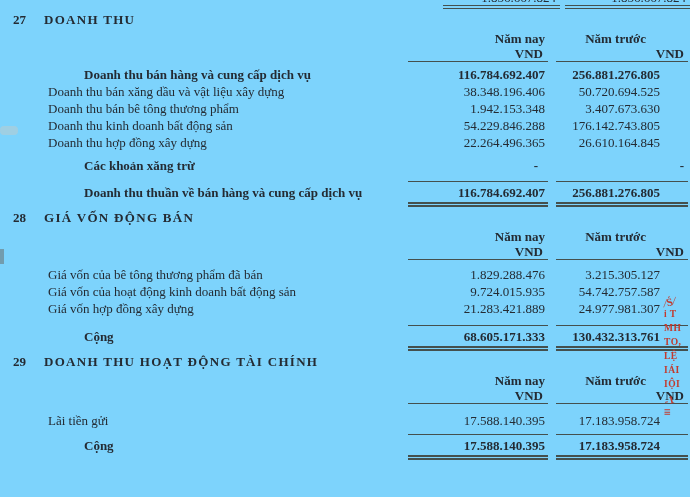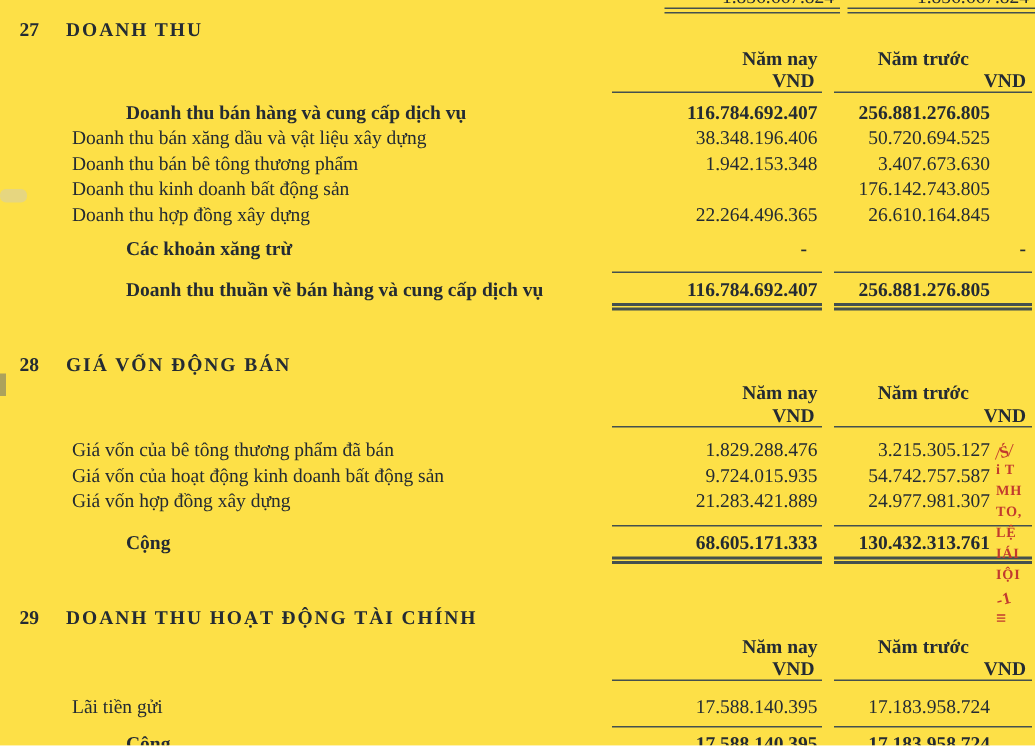--- a/index.html
+++ b/index.html
@@ -1,19 +1,19 @@
 <!DOCTYPE html>
 <html><head>
 <meta charset="utf-8">
 <style>
   html,body{margin:0;padding:0;background:#ffffff;}
   .page{
     position:relative;
     width:690px;height:497px;
-    background:#fde047;
+    background:#7dd3fc;
     font-family:"Liberation Serif","DejaVu Serif",serif;
     color:#242b33;
     font-size:13px;
     overflow:hidden;
     box-sizing:border-box;
     padding-right:2px;
   }
   
   .row{display:flex;align-items:baseline;line-height:17px;}
   .row .label{flex:1;padding-left:48px;}
@@ -45,21 +45,21 @@
   .partial .pc span{display:block;line-height:13px;margin-top:-9px;padding-right:4px;}
   .pc1{width:117px;margin-right:5px;}
   .pc2{width:125px;}
   
   .mt-hdr1{padding-top:12px;}
   .gap6{margin-top:6px;}
   .gap7{margin-top:7px;}
   .gap8{margin-top:8px;}
   .gap5{margin-top:5px;}
   .gap4{margin-top:4px;}
-  .gap15{margin-top:28px;align-items:center;}
+  .gap15{margin-top:3px;align-items:center;}
   
   .stamp{
     position:absolute;top:293px;right:0;width:26px;
     color:#c23a2e;font-weight:bold;font-size:9.5px;line-height:14px;
     text-align:left;letter-spacing:.5px;
   }
   .stamp .frag{display:block;white-space:nowrap;}
   .stamp .slant{transform:rotate(-14deg);font-size:11px;}
   .stamp .big{font-size:12px;}
   
@@ -109,20 +109,21 @@
     <div class="v1">38.348.196.406</div>
     <div class="v2 pad">50.720.694.525</div>
   </div>
   <div class="row">
     <div class="label">Doanh thu bán bê tông thương phẩm</div>
     <div class="v1">1.942.153.348</div>
     <div class="v2 pad">3.407.673.630</div>
   </div>
   <div class="row">
     <div class="label">Doanh thu kinh doanh bất động sản</div>
+    <div class="v1">54.229.846.288</div>
     <div class="v2 pad">176.142.743.805</div>
   </div>
   <div class="row">
     <div class="label">Doanh thu hợp đồng xây dựng</div>
     <div class="v1">22.264.496.365</div>
     <div class="v2 pad">26.610.164.845</div>
   </div>
   <div class="row b gt gap6">
     <div class="label">Các khoản xăng trừ</div>
     <div class="v1">-</div>

